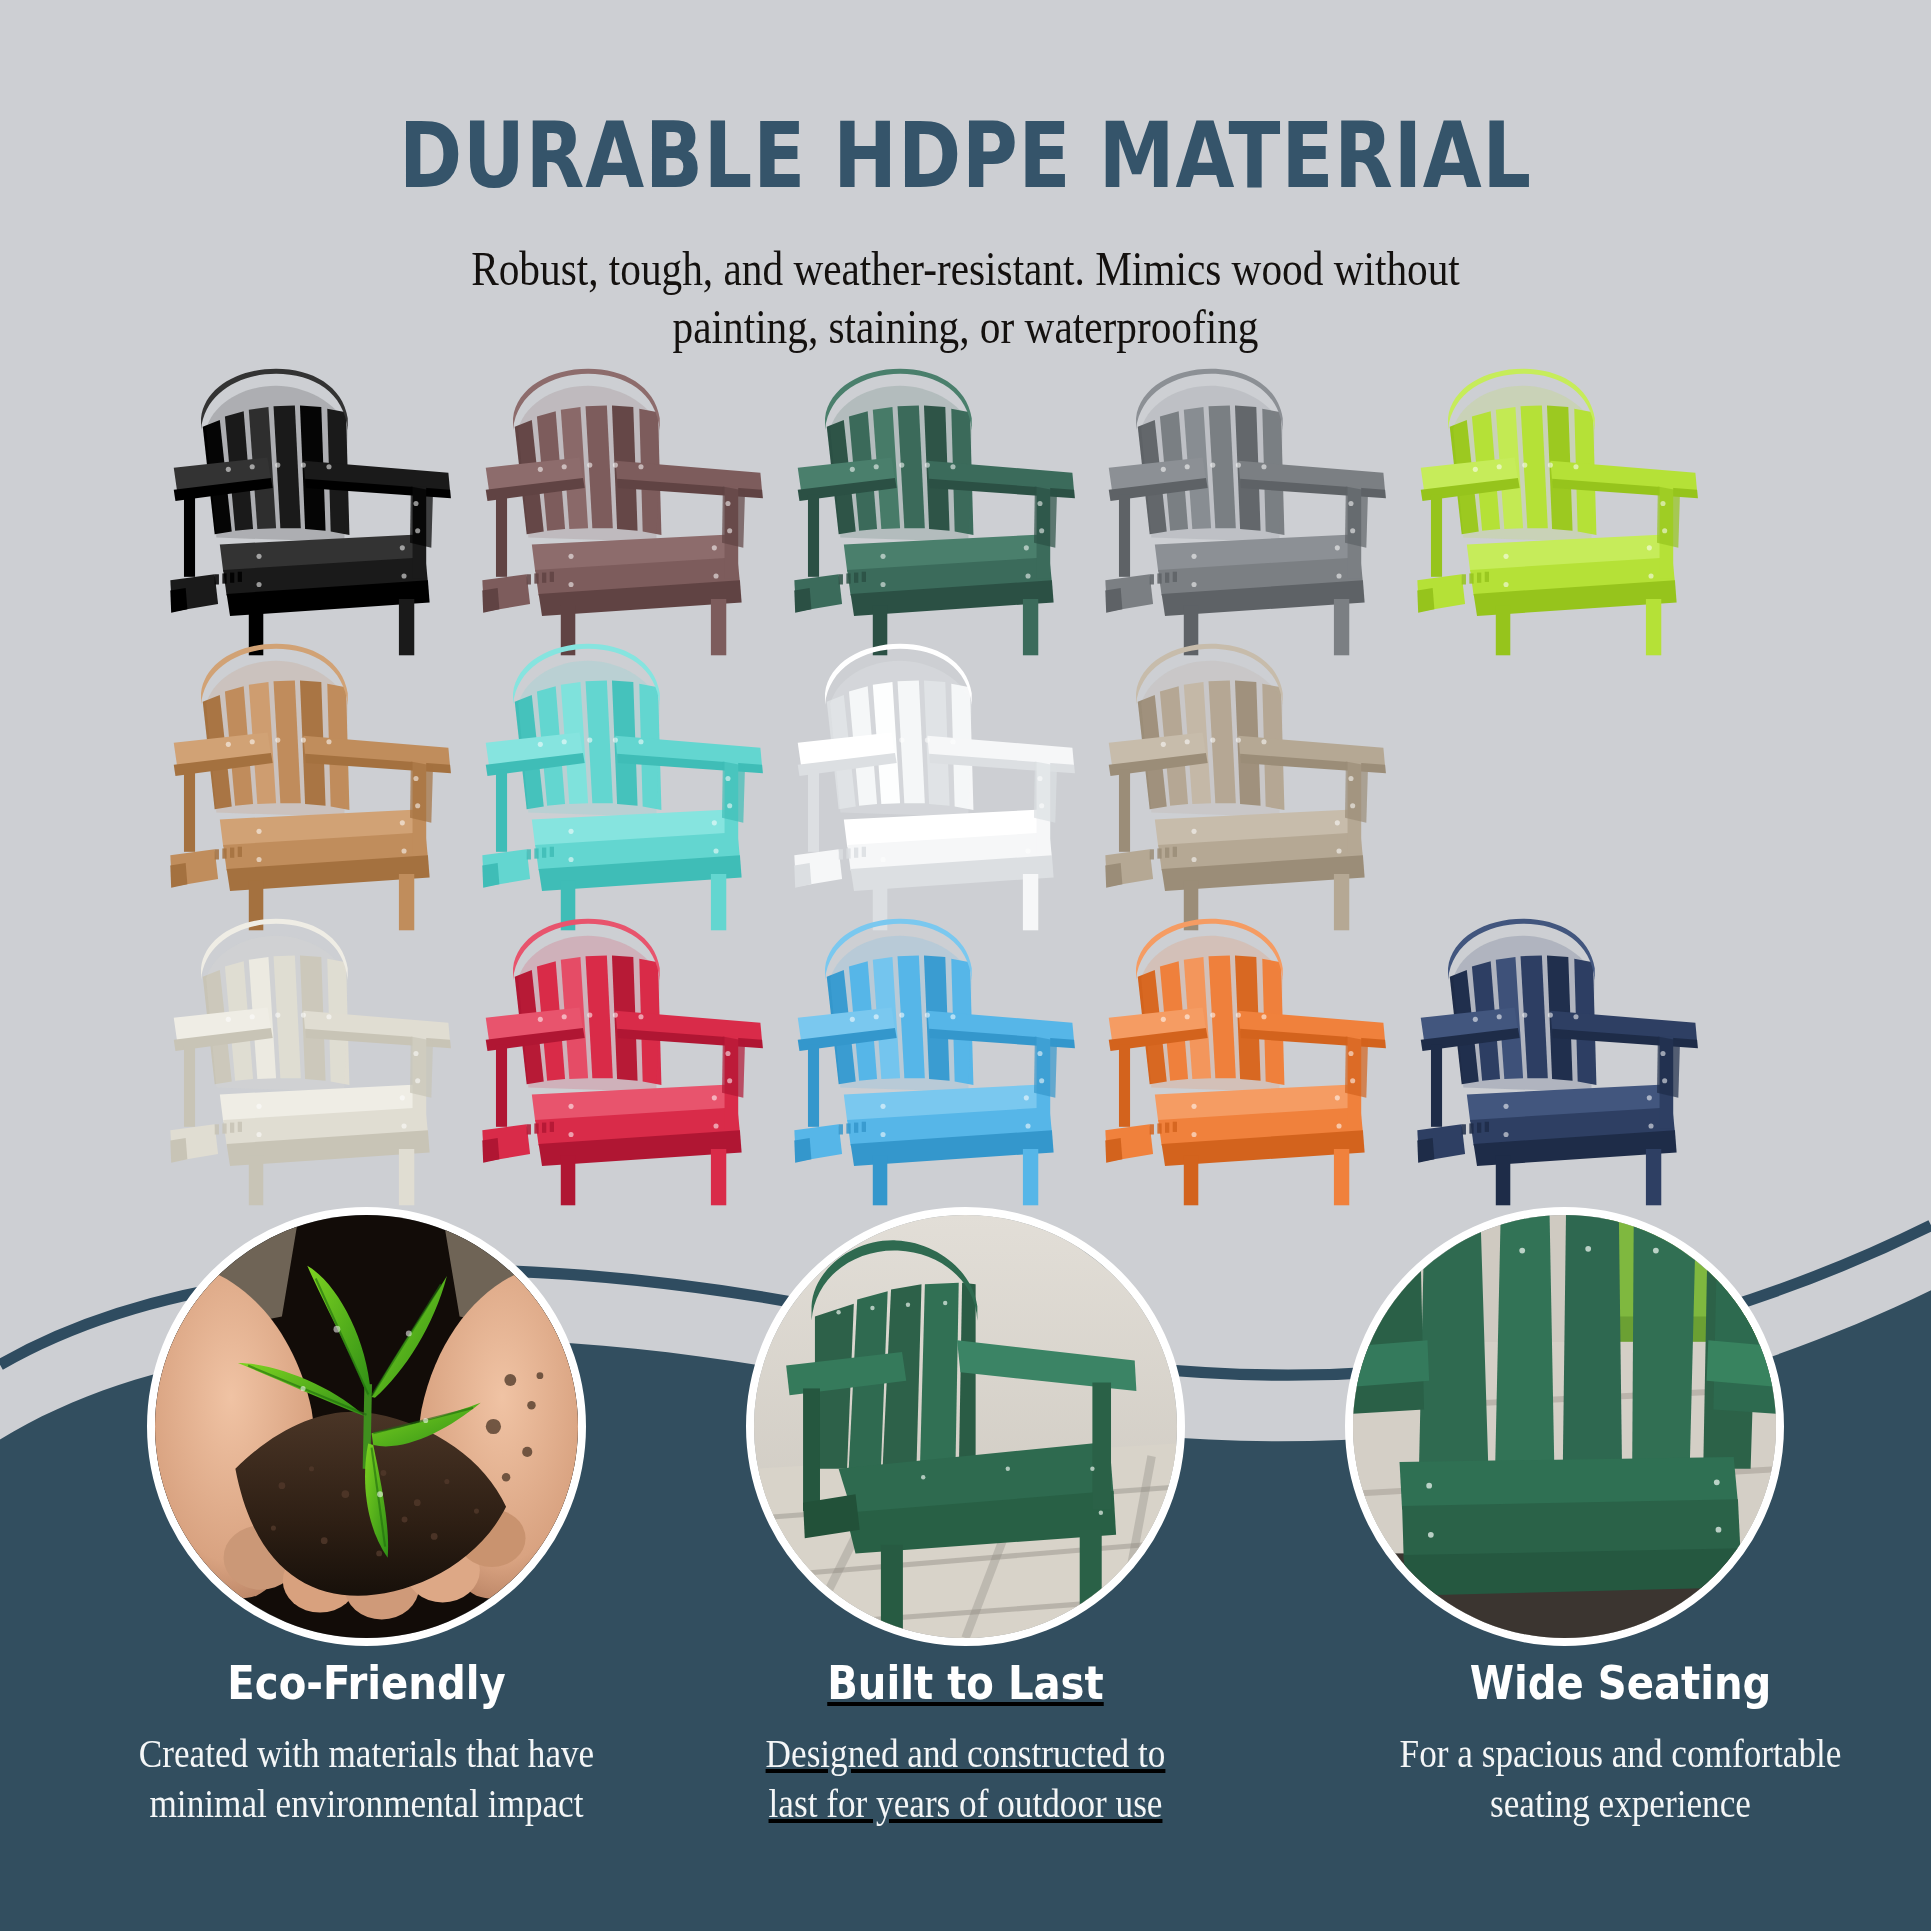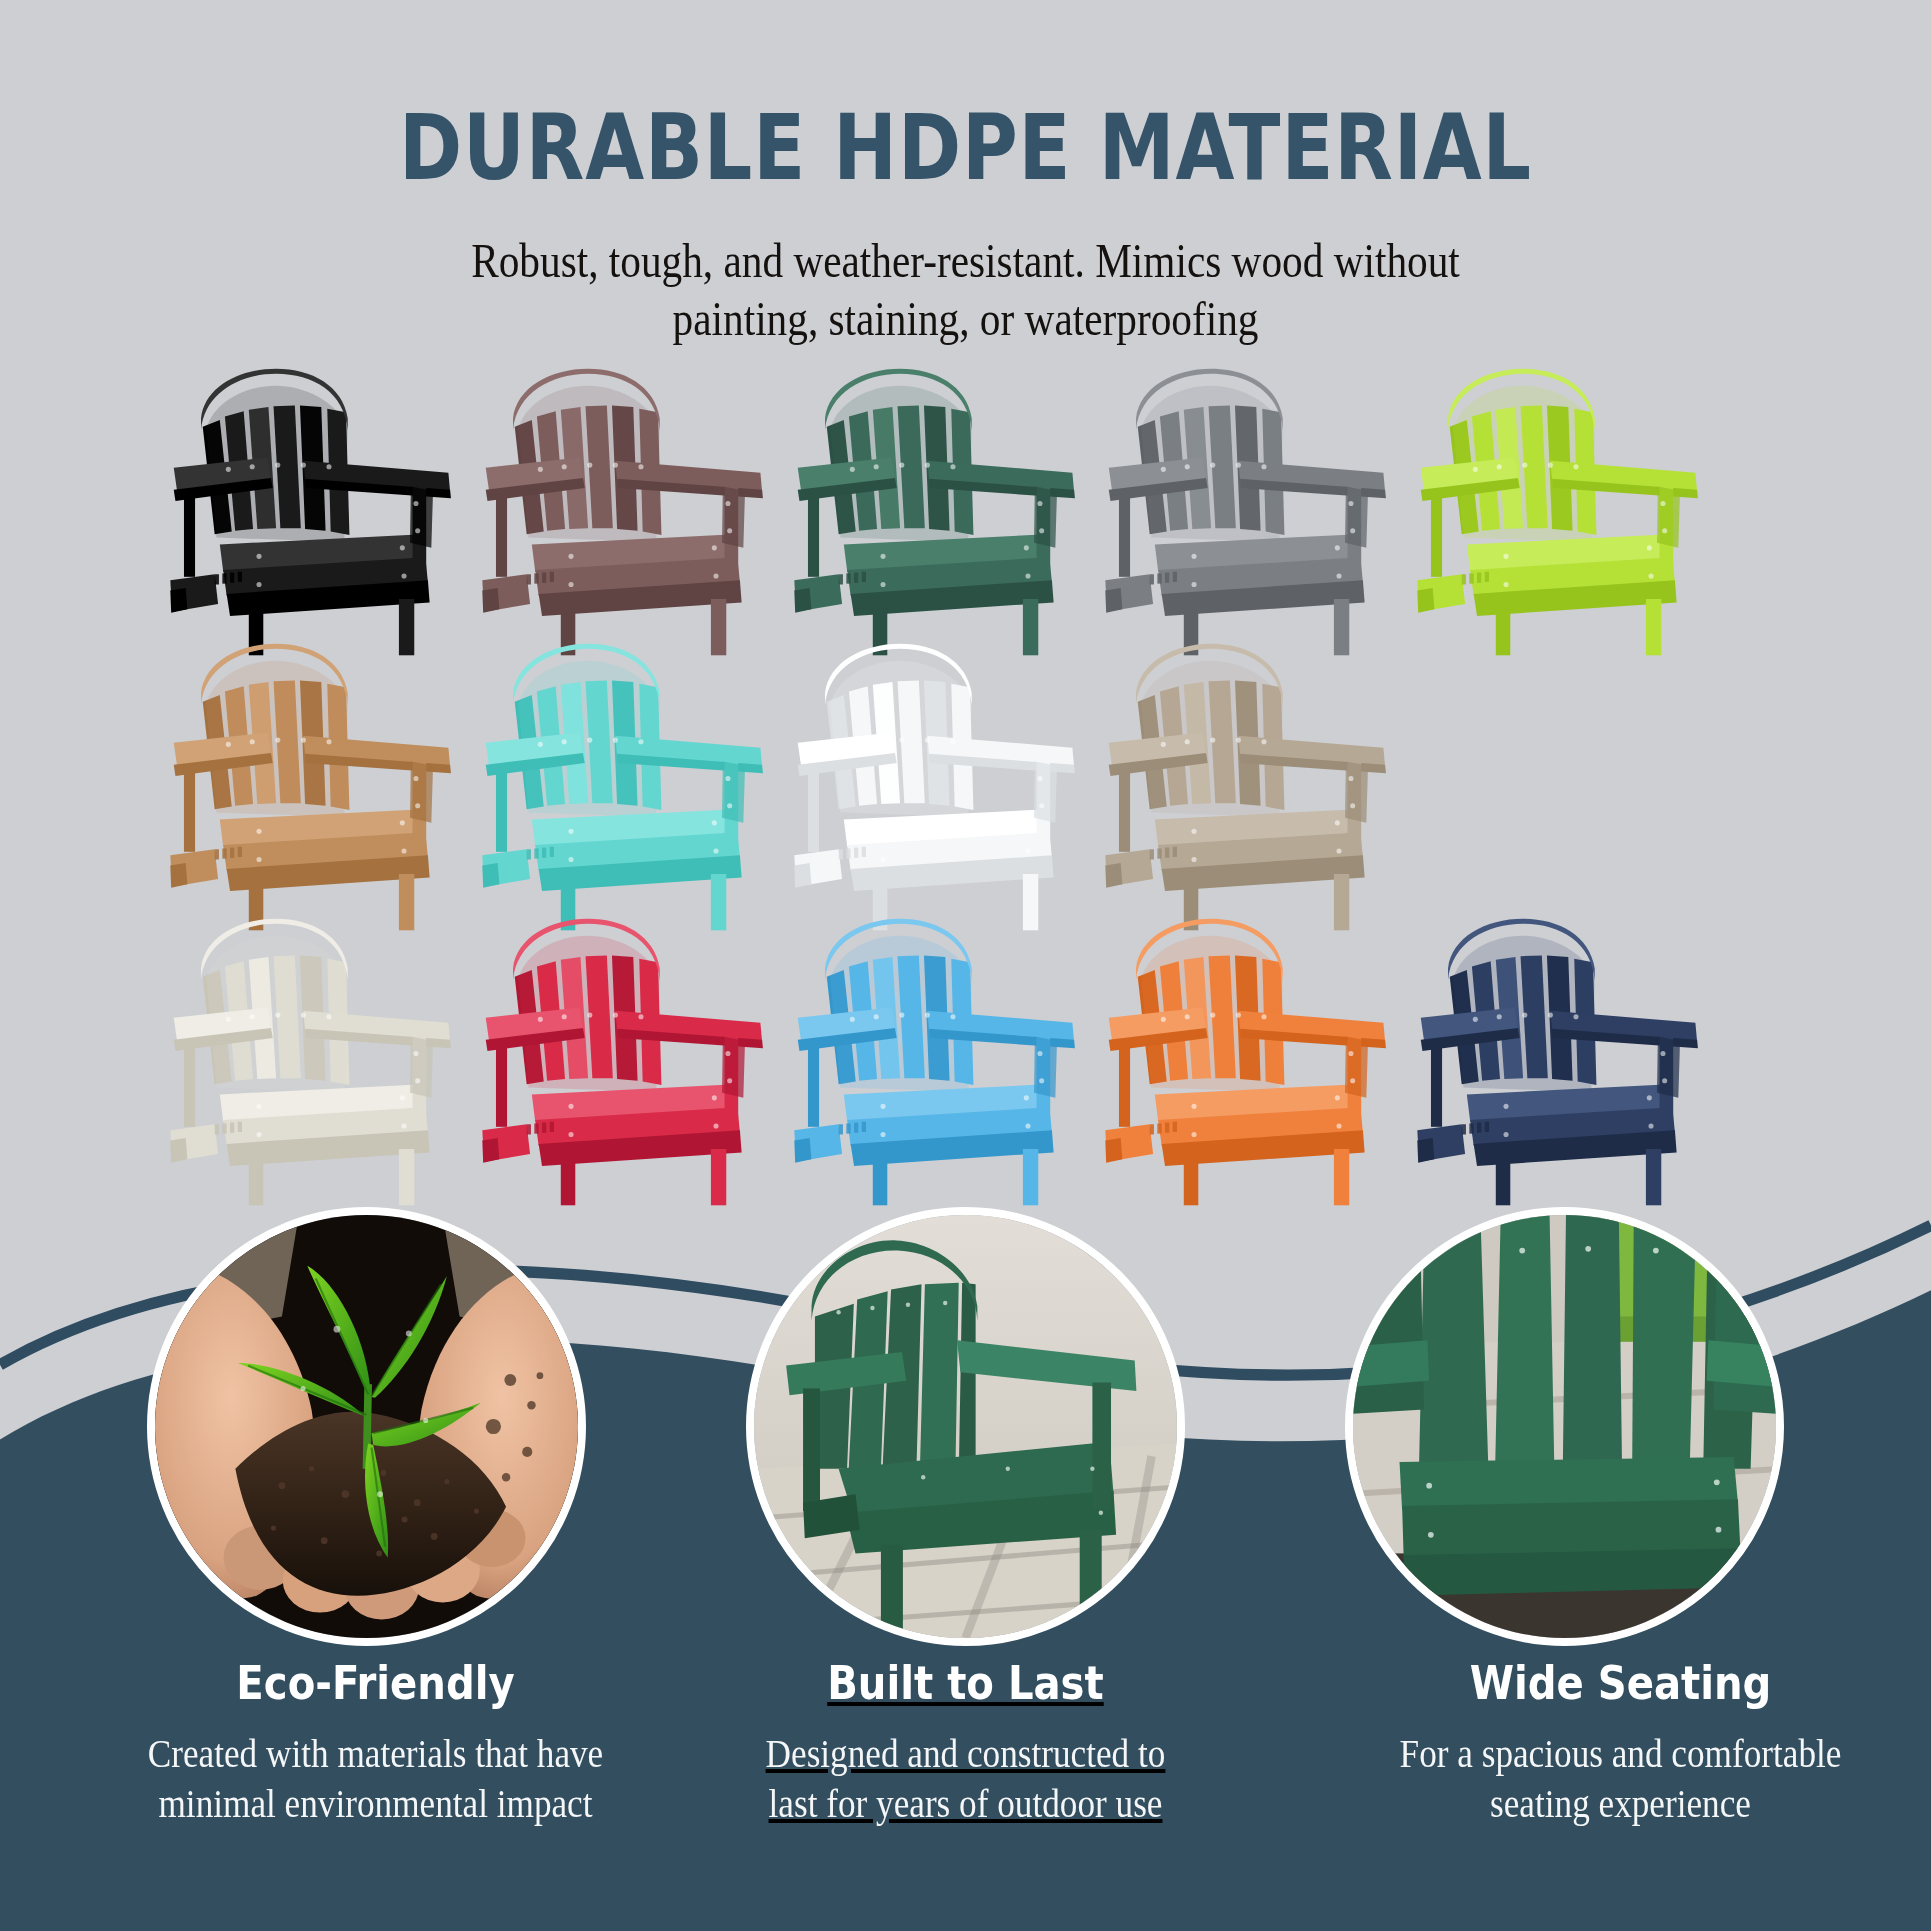--- a/index.html
+++ b/index.html
@@ -8,21 +8,21 @@
     position:relative;
     background:#cdcfd3;
     font-family:"Liberation Sans", sans-serif;
     overflow:hidden;
   }
 
   
   #wave-layer { position:absolute; left:0; top:0; width:1931px; height:1931px; z-index:1; }
 
   
-  #header { position:absolute; left:0; top:0; width:1931px; z-index:3; text-align:center; }
+  #header { position:absolute; left:0; top:8px; width:1931px; z-index:3; text-align:center; }
   #title {
     font-family:"DejaVu Sans Condensed","Liberation Sans Narrow","Liberation Sans", sans-serif;
     font-weight:700;
     font-size:91px;
     letter-spacing:0.9px;
     color:#35546a;
     margin-top:95px;
     transform:scaleX(0.93);
   }
   #subtitle {
@@ -1115,21 +1115,21 @@
           <circle cx="430" cy="316" r="3.4"></circle>
         <circle cx="92" cy="378" r="3.4"></circle>
           <circle cx="432" cy="372" r="3.4"></circle>
       </g>
     </svg>
   </div>
 
 </div>
 
 <div id="features">
-  <div class="feature" style="left:86px;">
+  <div class="feature" style="left:77px;">
     <div class="f-title">Eco-Friendly</div>
     <div class="f-desc">
       <div>Created with materials that have</div>
       <div>minimal environmental impact</div>
     </div>
   </div>
   <div class="feature" style="left:676px;text-decoration:underline;">
     <div class="f-title">Built to Last</div>
     <div class="f-desc">
       <div>Designed and constructed to</div>

